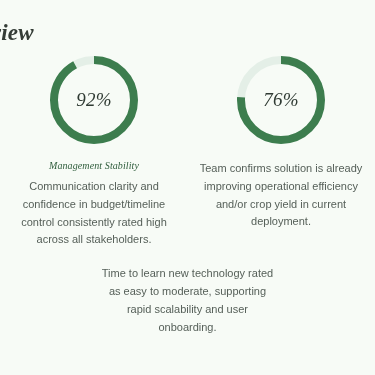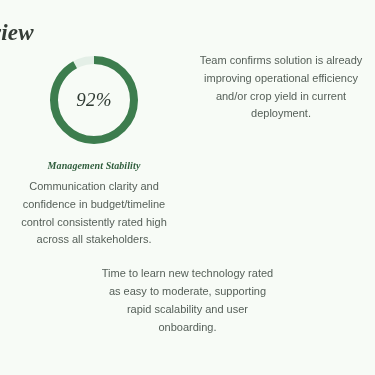--- a/index.html
+++ b/index.html
@@ -83,21 +83,21 @@
     font-family: "Liberation Serif", "DejaVu Serif", serif;
     font-style: italic;
     font-size: 19px;
     color: #2f3a33;
     letter-spacing: 0.3px;
   }
 
   .metric-label {
     font-family: "Liberation Serif", "DejaVu Serif", serif;
     font-style: italic;
-    font-weight: bold;
+    font-weight: normal;
     font-size: 10px;
     color: #2f5d3c;
     text-align: right;
     margin-bottom: 7px;
     letter-spacing: 0.1px;
   }
 
   .metric-desc {
     font-family: "Liberation Sans", sans-serif;
     font-size: 11px;
@@ -127,20 +127,27 @@
           <circle cx="48" cy="48" r="40" fill="none" stroke="#e4efe7" stroke-width="8"></circle>
           <circle class="gauge-arc" cx="48" cy="48" r="40" fill="none" stroke="#3d7d4e" stroke-width="8" stroke-linecap="butt" stroke-dasharray="231.22121930420877 20.106192982974676" stroke-dashoffset="0"></circle>
         </svg>
         <div class="gauge-value">92%</div>
       </div>
       <div class="metric-label">Management Stability</div>
       <div class="metric-desc">Communication clarity and confidence in budget/timeline control consistently rated high across all stakeholders.</div>
     </div>
 
     <div class="metric-card">
+      <div class="gauge">
+        <svg viewBox="0 0 96 96">
+          <circle cx="48" cy="48" r="40" fill="none" stroke="#e4efe7" stroke-width="8"></circle>
+          <circle class="gauge-arc" cx="48" cy="48" r="40" fill="none" stroke="#3d7d4e" stroke-width="8" stroke-linecap="butt" stroke-dasharray="191.00883333825942 60.31857894892403" stroke-dashoffset="0"></circle>
+        </svg>
+        <div class="gauge-value">76%</div>
+      </div>
       <div class="metric-desc">Team confirms solution is already improving operational efficiency and/or crop yield in current deployment.</div>
     </div>
 
     <div class="metric-card wide-row">
       <div class="metric-desc">Time to learn new technology rated as easy to moderate, supporting rapid scalability and user onboarding.</div>
     </div>
 
   </div>
 </div>
 

